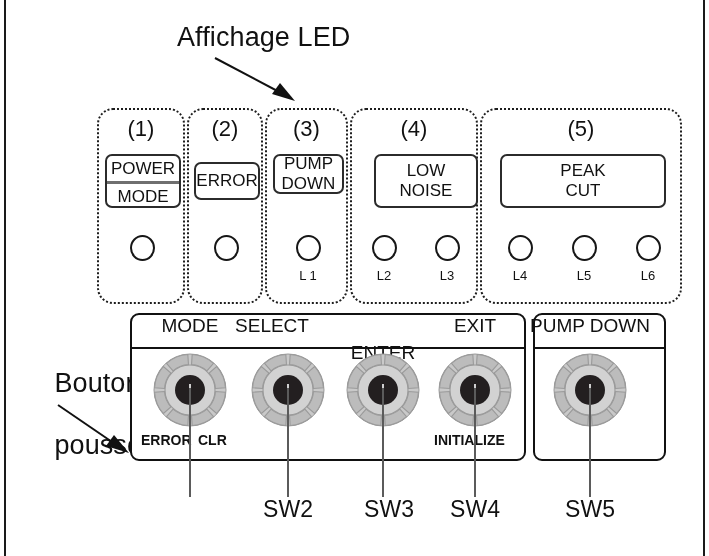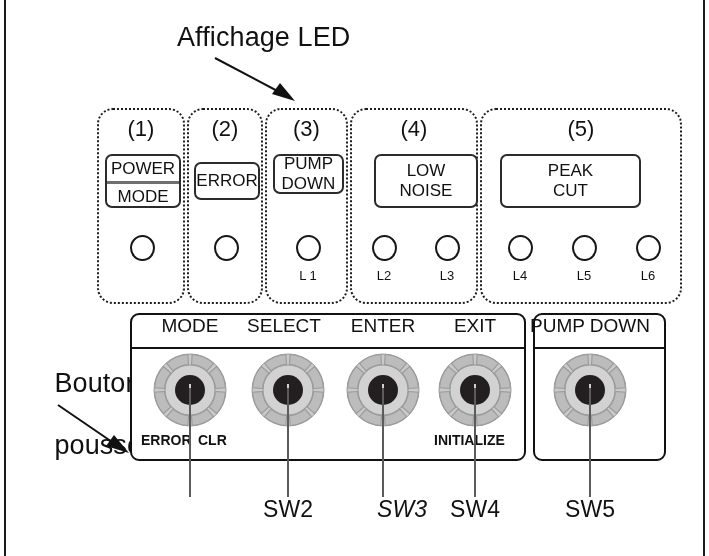--- a/index.html
+++ b/index.html
@@ -222,43 +222,43 @@
         <span class="ln">NOISE</span>
       </div>
       <div class="lamp" style="left:20px;top:125px;"></div>
       <div class="lamp-name" style="left:12px;top:157px;">L2</div>
       <div class="lamp" style="left:83px;top:125px;"></div>
       <div class="lamp-name" style="left:75px;top:157px;">L3</div>
     </div>
 
     <div class="sect" style="left:383px;width:202px;">
       <div class="sect-num">(5)</div>
-      <div class="lbox" style="left:18px;top:44px;width:141px;height:54px;">
+      <div class="lbox" style="left:18px;top:44px;width:166px;height:54px;">
         <span class="ln">PEAK</span>
         <span class="ln">CUT</span>
       </div>
       <div class="lamp" style="left:26px;top:125px;"></div>
       <div class="lamp-name" style="left:18px;top:157px;">L4</div>
       <div class="lamp" style="left:90px;top:125px;"></div>
       <div class="lamp-name" style="left:82px;top:157px;">L5</div>
       <div class="lamp" style="left:154px;top:125px;"></div>
       <div class="lamp-name" style="left:146px;top:157px;">L6</div>
     </div>
   </div>
 
   <div class="panel" id="panel-main">
     <div class="panel-hr"></div>
   </div>
   <div class="panel" id="panel-pump">
     <div class="panel-hr"></div>
   </div>
 
   <div class="btn-title" style="left:130px;">MODE</div>
-  <div class="btn-title" style="left:224px;">SELECT</div>
-  <div class="btn-title" style="left:323px;">ENTER</div>
+  <div class="btn-title" style="left:212px;">SELECT</div>
+  <div class="btn-title" style="left:323px;margin-top:27px;">ENTER</div>
   <div class="btn-title" style="left:415px;">EXIT</div>
   <div class="btn-title" style="left:530px;">PUMP DOWN</div>
 
   <div class="knob" style="left:153px;top:353px;">
       <svg width="74" height="74" viewBox="0 0 74 74">
         <circle cx="37" cy="37" r="36" fill="#c9c9c9" stroke="#9a9a9a" stroke-width="1"></circle>
         <path d="M39.16722315348742 1.5662146560237247 A35.5 35.5 0 0 1 60.52301171165868 10.412071911990427 L53.89681122950131 17.901629119880447 A25.5 25.5 0 0 0 38.55673775813885 11.547562640242393 Z" fill="#bcbcbc" stroke="#9a9a9a" stroke-width="1.1"></path>
         <path d="M63.587928088009576 13.476988288341317 A35.5 35.5 0 0 1 72.43378534397627 34.83277684651258 L62.45243735975761 35.44326224186115 A25.5 25.5 0 0 0 56.09837088011956 20.103188770498694 Z" fill="#bcbcbc" stroke="#9a9a9a" stroke-width="1.1"></path>
         <path d="M72.43378534397627 39.16722315348742 A35.5 35.5 0 0 1 63.587928088009576 60.52301171165868 L56.09837088011956 53.89681122950131 A25.5 25.5 0 0 0 62.45243735975761 38.55673775813885 Z" fill="#bcbcbc" stroke="#9a9a9a" stroke-width="1.1"></path>
         <path d="M60.52301171165868 63.587928088009576 A35.5 35.5 0 0 1 39.16722315348742 72.43378534397627 L38.55673775813885 62.45243735975761 A25.5 25.5 0 0 0 53.89681122950131 56.09837088011955 Z" fill="#bcbcbc" stroke="#9a9a9a" stroke-width="1.1"></path>
@@ -340,17 +340,17 @@
   <div class="sub-label" style="left:198px;top:432px;">CLR</div>
   <div class="sub-label" style="left:434px;top:432px;">INITIALIZE</div>
 
   <div class="lead" style="left:189px;top:388px;height:109px;"></div>
   <div class="lead" style="left:287px;top:388px;height:109px;"></div>
   <div class="lead" style="left:382px;top:388px;height:109px;"></div>
   <div class="lead" style="left:474px;top:388px;height:109px;"></div>
   <div class="lead" style="left:589px;top:388px;height:109px;"></div>
 
   <div class="sw-name" style="left:243px;">SW2</div>
-  <div class="sw-name" style="left:357px;font-style:italic;">SW3</div>
+  <div class="sw-name" style="left:344px;">SW3</div>
   <div class="sw-name" style="left:430px;">SW4</div>
   <div class="sw-name" style="left:545px;">SW5</div>
 
 </div>
 
 </body></html>

